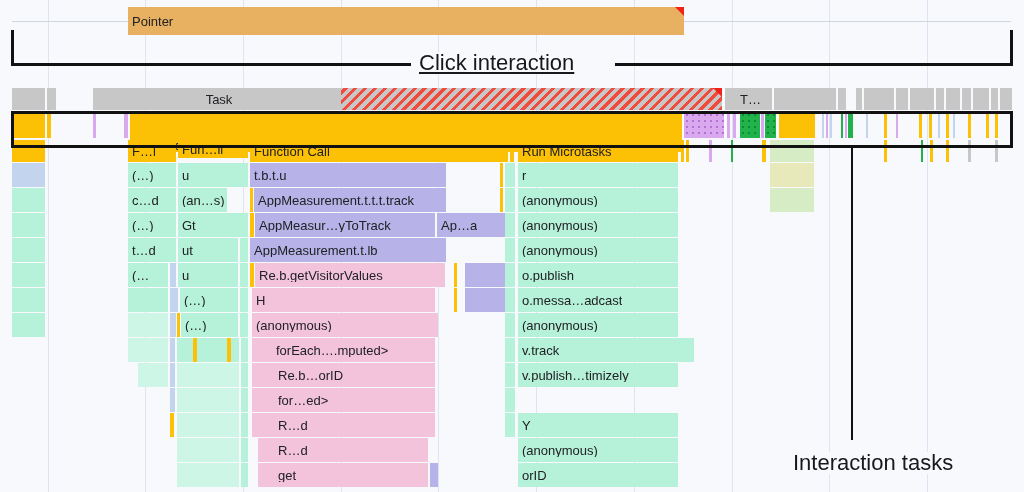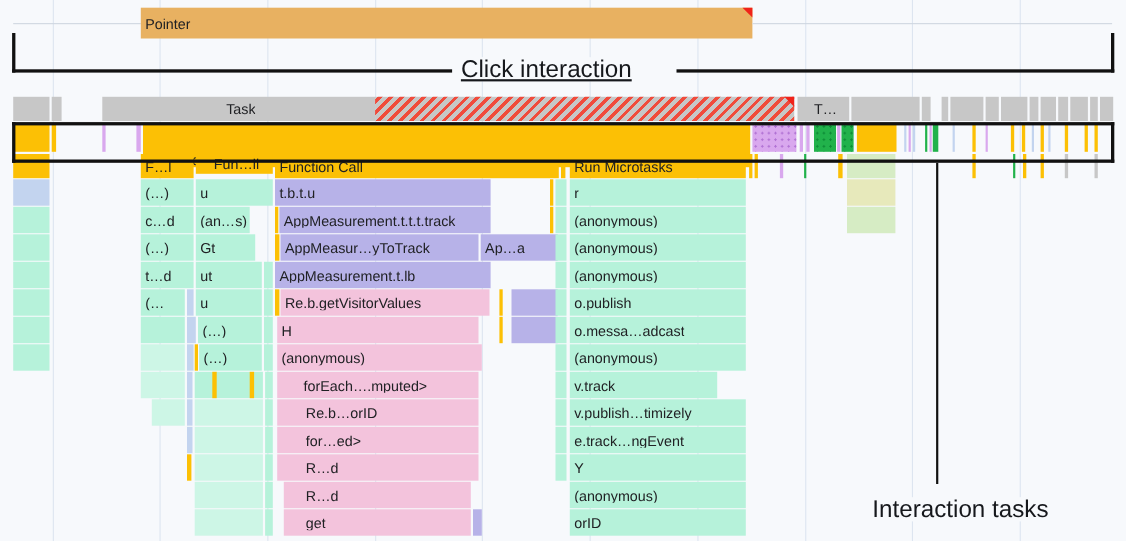--- a/index.html
+++ b/index.html
@@ -159,21 +159,21 @@
   <div class="tick c-yellow" style="left:946px;top:112px;width:3px;height:26px;"></div>
   <div class="tick c-blue" style="left:953px;top:112px;width:2px;height:26px;"></div>
   <div class="tick c-yellow" style="left:968px;top:112px;width:3px;height:26px;"></div>
   <div class="tick c-yellow" style="left:986px;top:112px;width:3px;height:26px;"></div>
   <div class="tick c-yellow" style="left:995px;top:112px;width:3px;height:26px;"></div>
 
   <div class="bar c-yellow" style="left:12px;top:140px;width:33px;height:22px;"></div>
   <div class="bar c-yellow" style="left:128px;top:140px;width:48px;height:22px;">
     <span>F…l</span>
   </div>
-  <div class="bar c-yellow" style="left:178px;top:140px;width:70px;height:18px;justify-content:center;">
+  <div class="bar c-yellow" style="left:178px;top:140px;width:70px;height:18px;">
     <span>Fun…ll</span>
   </div>
   <div class="bar c-yellow" style="left:250px;top:140px;width:258px;height:22px;">
     <span>Function Call</span>
   </div>
   <div class="bar c-yellow" style="left:510px;top:140px;width:4px;height:22px;"></div>
   <div class="bar c-yellow" style="left:518px;top:140px;width:160px;height:22px;">
     <span>Run Microtasks</span>
   </div>
   <div class="tick c-yellow" style="left:681px;top:140px;width:3px;height:22px;"></div>
@@ -221,21 +221,21 @@
   <div class="bar c-teal" style="left:505px;top:188px;width:10px;height:24px;"></div>
   <div class="bar c-teal" style="left:518px;top:188px;width:160px;height:24px;">
     <span>(anonymous)</span>
   </div>
   <div class="bar c-palegreen" style="left:770px;top:188px;width:44px;height:24px;"></div>
 
   <div class="bar c-teal" style="left:12px;top:213px;width:33px;height:24px;"></div>
   <div class="bar c-teal" style="left:128px;top:213px;width:48px;height:24px;">
     <span>(…)</span>
   </div>
-  <div class="bar c-teal" style="left:178px;top:213px;width:54px;height:24px;">
+  <div class="bar c-teal" style="left:178px;top:213px;width:70px;height:24px;">
     <span>Gt</span>
   </div>
   <div class="tick c-yellow" style="left:250px;top:213px;width:4px;height:24px;"></div>
   <div class="bar c-purple" style="left:255px;top:213px;width:180px;height:24px;">
     <span>AppMeasur…yToTrack</span>
   </div>
   <div class="bar c-purple" style="left:437px;top:213px;width:70px;height:24px;">
     <span>Ap…a</span>
   </div>
   <div class="bar c-teal" style="left:505px;top:213px;width:10px;height:24px;"></div>
@@ -315,21 +315,21 @@
   <div class="bar c-teal2" style="left:128px;top:338px;width:40px;height:24px;"></div>
   <div class="bar c-blue" style="left:170px;top:338px;width:5px;height:24px;"></div>
   <div class="bar c-teal" style="left:177px;top:338px;width:62px;height:24px;"></div>
   <div class="tick c-yellow" style="left:193px;top:338px;width:4px;height:24px;"></div>
   <div class="tick c-yellow" style="left:227px;top:338px;width:4px;height:24px;"></div>
   <div class="bar c-teal" style="left:241px;top:338px;width:7px;height:24px;"></div>
   <div class="bar c-pink" style="left:252px;top:338px;width:183px;height:24px;">
     <span style="padding-left:24px;">forEach….mputed&gt;</span>
   </div>
   <div class="bar c-teal" style="left:505px;top:338px;width:10px;height:24px;"></div>
-  <div class="bar c-teal" style="left:518px;top:338px;width:134px;height:24px;">
+  <div class="bar c-teal" style="left:518px;top:338px;width:176px;height:24px;">
     <span>v.track</span>
   </div>
 
   <div class="bar c-teal2" style="left:138px;top:363px;width:30px;height:24px;"></div>
   <div class="bar c-blue" style="left:170px;top:363px;width:5px;height:24px;"></div>
   <div class="bar c-teal2" style="left:177px;top:363px;width:62px;height:24px;"></div>
   <div class="bar c-teal" style="left:241px;top:363px;width:7px;height:24px;"></div>
   <div class="bar c-pink" style="left:252px;top:363px;width:183px;height:24px;">
     <span style="padding-left:26px;">Re.b…orID</span>
   </div>
@@ -338,23 +338,20 @@
     <span>v.publish…timizely</span>
   </div>
 
   <div class="bar c-blue" style="left:170px;top:388px;width:5px;height:24px;"></div>
   <div class="bar c-teal2" style="left:177px;top:388px;width:62px;height:24px;"></div>
   <div class="bar c-teal" style="left:241px;top:388px;width:7px;height:24px;"></div>
   <div class="bar c-pink" style="left:252px;top:388px;width:183px;height:24px;">
     <span style="padding-left:26px;">for…ed&gt;</span>
   </div>
   <div class="bar c-teal" style="left:505px;top:388px;width:10px;height:24px;"></div>
-  <div class="bar c-teal" style="left:518px;top:388px;width:160px;height:24px;">
-    <span>e.track…ngEvent</span>
-  </div>
 
   <div class="tick c-yellow" style="left:170px;top:413px;width:4px;height:24px;"></div>
   <div class="bar c-teal2" style="left:177px;top:413px;width:62px;height:24px;"></div>
   <div class="bar c-teal" style="left:241px;top:413px;width:7px;height:24px;"></div>
   <div class="bar c-pink" style="left:252px;top:413px;width:183px;height:24px;">
     <span style="padding-left:26px;">R…d</span>
   </div>
   <div class="bar c-teal" style="left:505px;top:413px;width:10px;height:24px;"></div>
   <div class="bar c-teal" style="left:518px;top:413px;width:160px;height:24px;">
     <span>Y</span>

